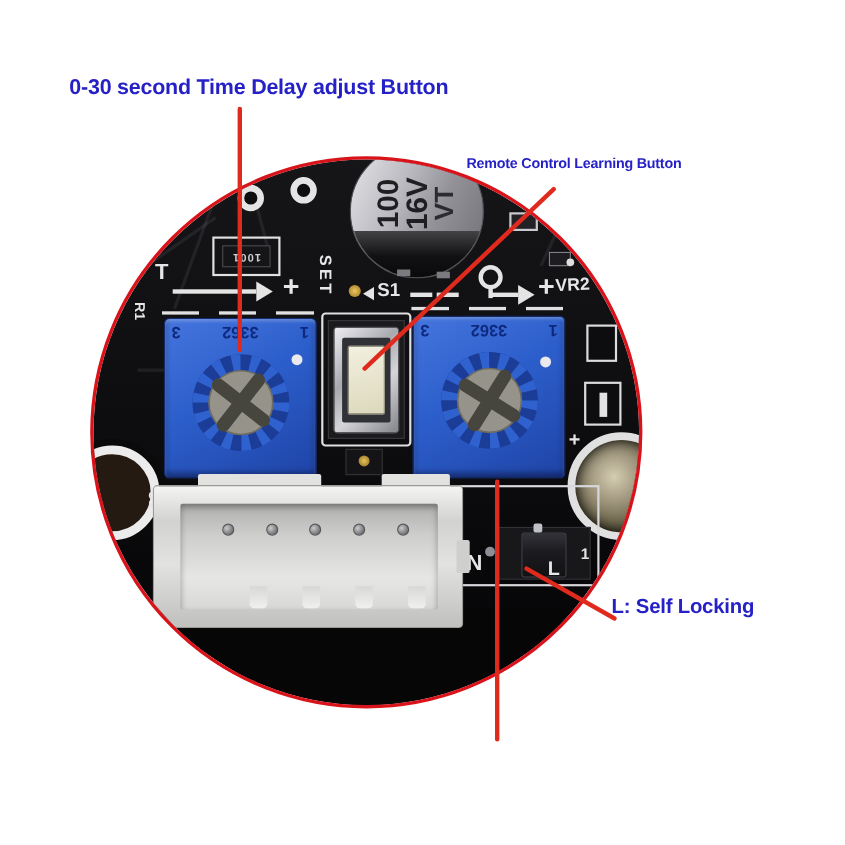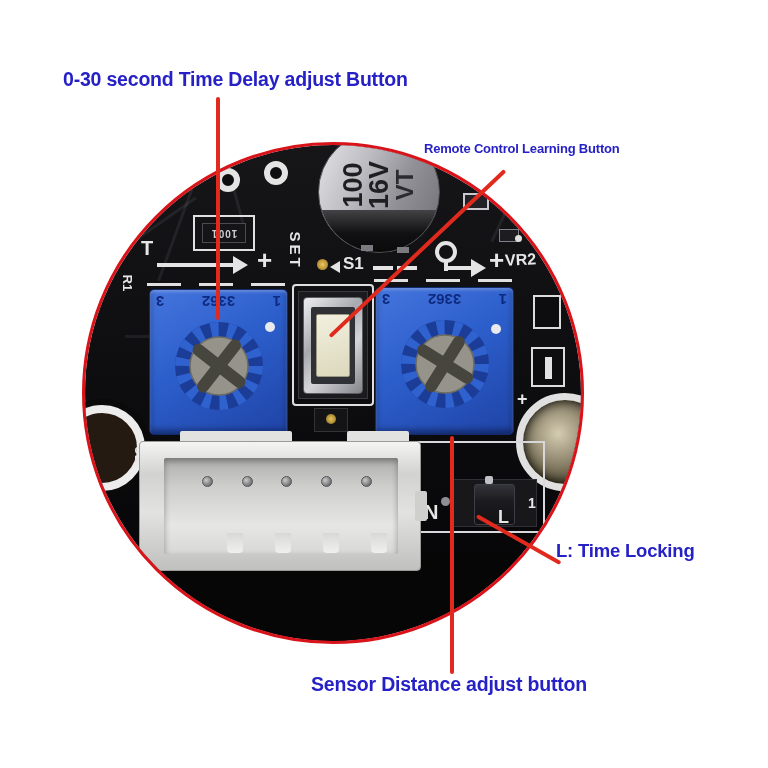--- a/index.html
+++ b/index.html
@@ -98,22 +98,21 @@
   .jmp-glint{ left:400px; top:331px; width:8px; height:8px; background:#c0c0c8; border-radius:2px; z-index:3; }
   .jmp-pin  { left:356px; top:352px; width:9px; height:9px; border-radius:50%; background:#8e8e96; z-index:3; }
 </style>
 </head>
 <body>
 
 <div class="stage">
 
   <div class="lbl lbl-time">0-30 second Time Delay adjust Button</div>
   <div class="lbl lbl-remote">Remote Control Learning Button</div>
-  <div class="lbl lbl-lock">L: Time Locking</div>
-  <div class="lbl lbl-sensor">Sensor Distance adjust button</div>
+  <div class="lbl lbl-lock">L: Self Locking</div>
 
   <div class="ann-line line-time"></div>
   <div class="ann-line line-remote"></div>
   <div class="ann-line line-jumper"></div>
   <div class="ann-line line-sensor"></div>
 
   <div class="pcb-ring"></div>
 
   <div class="pcb-clip">
 

